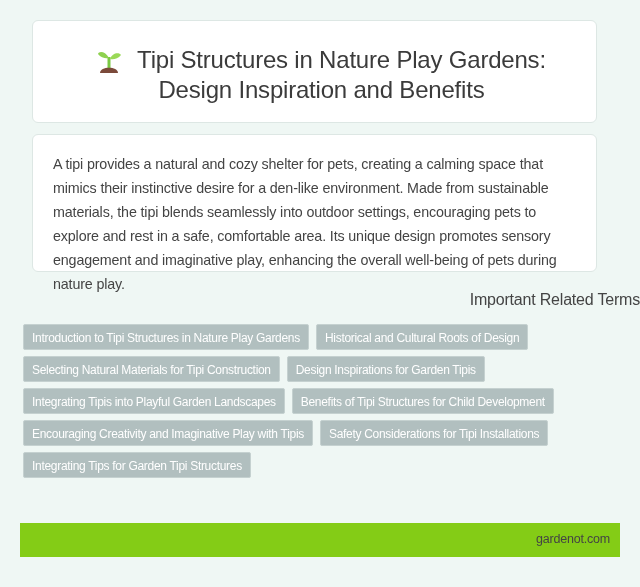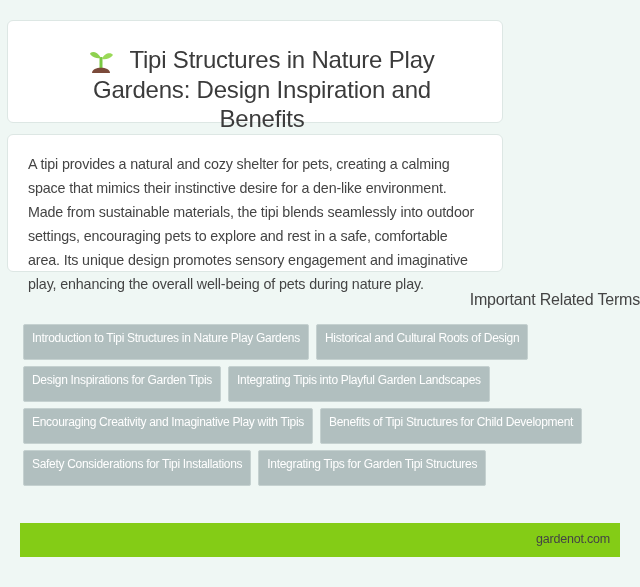--- a/index.html
+++ b/index.html
@@ -6,21 +6,21 @@
     body {
       width: 640px; height: 587px;
       background: #eff7f4;
       font-family: "Liberation Sans", "DejaVu Sans", sans-serif;
       color: #333;
       position: relative;
       overflow: hidden;
     }
     .card {
       position: absolute;
-      left: 7px; width: 496px;
+      left: 32px; width: 565px;
       background: #fff;
       border: 1px solid #dde7e4;
       border-radius: 6px;
       box-sizing: border-box;
     }
     .header-card { top: 20px; height: 103px; }
     .title {
       position: absolute; left: 0; right: 0; top: 24px;
       text-align: center;
       font-size: 24px; line-height: 29px;
@@ -45,21 +45,21 @@
       letter-spacing: -0.2px;
     }
     .tags {
       position: absolute; left: 23px; width: 575px; top: 324px;
       display: flex; flex-wrap: wrap; gap: 6px 7px;
     }
     .tag {
       background: #b1bfbf;
       color: #fff;
       font-size: 12px;
-      line-height: 26px; height: 36px;
+      line-height: 26px; height: 26px;
       padding: 0 8px;
       border-radius: 2px;
       border: 1px solid #c5d1d0;
       box-sizing: border-box;
       white-space: nowrap;
       letter-spacing: -0.3px;
     }
     .footer {
       position: absolute; left: 20px; width: 600px; top: 523px; height: 34px;
       background: #84cc16;
@@ -88,23 +88,24 @@
 
 <div class="card body-card">
   <div class="body-text">A tipi provides a natural and cozy shelter for pets, creating a calming space that mimics their instinctive desire for a den-like environment. Made from sustainable materials, the tipi blends seamlessly into outdoor settings, encouraging pets to explore and rest in a safe, comfortable area. Its unique design promotes sensory engagement and imaginative play, enhancing the overall well-being of pets during nature play.</div>
 </div>
 
 <div class="terms-heading">Important Related Terms</div>
 
 <div class="tags">
   <span class="tag">Introduction to Tipi Structures in Nature Play Gardens</span>
   <span class="tag">Historical and Cultural Roots of Design</span>
+  <span class="tag">Selecting Natural Materials for Tipi Construction</span>
   <span class="tag">Design Inspirations for Garden Tipis</span>
   <span class="tag">Integrating Tipis into Playful Garden Landscapes</span>
+  <span class="tag">Benefits of Tipi Structures for Child Development</span>
   <span class="tag">Encouraging Creativity and Imaginative Play with Tipis</span>
-  <span class="tag">Benefits of Tipi Structures for Child Development</span>
   <span class="tag">Safety Considerations for Tipi Installations</span>
   <span class="tag">Integrating Tips for Garden Tipi Structures</span>
 </div>
 
 <div class="footer">
   <span class="footer-text">gardenot.com</span>
 </div>
 
 </body></html>

